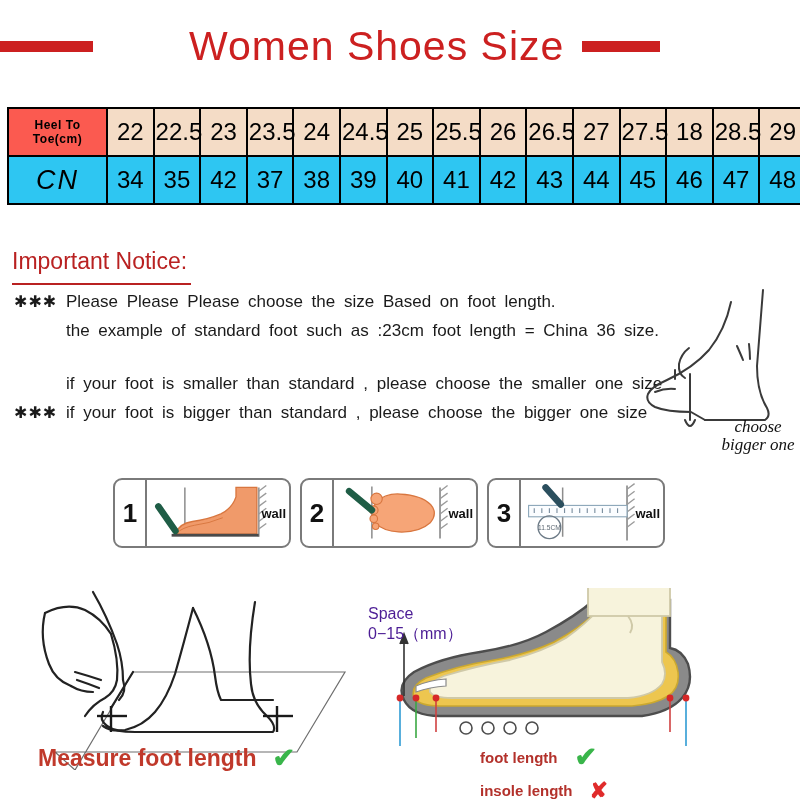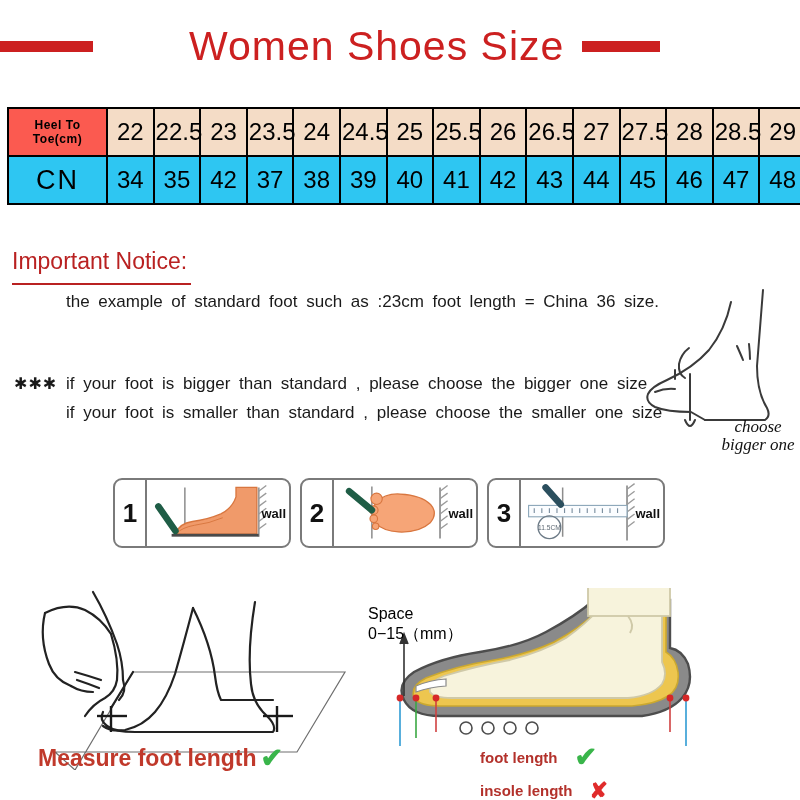--- a/index.html
+++ b/index.html
@@ -18,21 +18,21 @@
   }
   
   .size-table{position:absolute;top:107px;left:7px;width:800px;border-collapse:collapse;table-layout:fixed;}
   .size-table td{
     border:2px solid #000;text-align:center;vertical-align:middle;
     height:44px;font-size:24px;color:#000;font-family:"Liberation Sans",sans-serif;
   }
   .size-table td.rowlabel{
     background:#fb5a50;width:95px;font-size:12px;font-weight:bold;letter-spacing:.5px;
   }
-  .size-table td.rowlabel.cn{font-size:27px;font-weight:400;letter-spacing:2px;}
+  .size-table td.rowlabel.cn{font-size:27px;font-weight:400;letter-spacing:2px;font-style:italic;}
   .size-table td.cm{background:#f4dcc6;}
   .size-table td.cn{background:#2ec6f2;}
   
   .notice-title{
     position:absolute;top:248px;left:12px;color:#b92121;font-size:23px;
     border-bottom:2px solid #b92121;padding-bottom:8px;padding-right:4px;
   }
   .notice-block{position:absolute;left:14px;font-size:17px;color:#1a1a1a;white-space:nowrap;}
   .notice-block .stars{letter-spacing:1px;font-size:16px;}
   .notice-line{margin:0 0 9px 0;word-spacing:4px;}
@@ -57,28 +57,28 @@
   }
   .step-art{flex:1;position:relative;}
   .wall-label{
     position:absolute;right:3px;top:50%;transform:translateY(-50%);
     font-size:13px;font-weight:bold;color:#111;
   }
   
   .measure-illus{position:absolute;left:15px;top:580px;width:345px;height:190px;}
   .measure-caption{
     position:absolute;left:38px;top:742px;font-size:23px;font-weight:bold;color:#c0392b;
-    display:flex;align-items:center;gap:4px;white-space:nowrap;
+    display:flex;align-items:center;gap:16px;white-space:nowrap;
   }
   .tick{color:#39b54a;font-size:27px;font-weight:bold;}
   .cross{color:#e02b2b;font-size:22px;font-weight:bold;}
   
   .shoe-illus{position:absolute;left:370px;top:588px;width:420px;height:160px;}
   .space-label{
-    position:absolute;left:368px;top:604px;color:#000000;font-size:16px;line-height:1.25;
+    position:absolute;left:368px;top:604px;color:#4c1d95;font-size:16px;line-height:1.25;
     white-space:nowrap;
   }
   .shoe-labels{position:absolute;left:480px;top:740px;font-size:15px;font-weight:bold;color:#b3312b;line-height:1.33;}
   .shoe-labels div{display:flex;align-items:center;gap:17px;white-space:nowrap;}
 </style>
 </head>
 <body>
 
 <div class="title-row">
   <div class="title-bar left"></div>
@@ -95,21 +95,21 @@
     <td class="cm">23</td>
     <td class="cm">23.5</td>
     <td class="cm">24</td>
     <td class="cm">24.5</td>
     <td class="cm">25</td>
     <td class="cm">25.5</td>
     <td class="cm">26</td>
     <td class="cm">26.5</td>
     <td class="cm">27</td>
     <td class="cm">27.5</td>
-    <td class="cm">28</td>
+    <td class="cm">18</td>
     <td class="cm">28.5</td>
     <td class="cm">29</td>
   </tr>
   <tr>
     <td class="rowlabel cn">CN</td>
     <td class="cn">34</td>
     <td class="cn">35</td>
     <td class="cn">42</td>
     <td class="cn">37</td>
     <td class="cn">38</td>
@@ -123,29 +123,33 @@
     <td class="cn">46</td>
     <td class="cn">47</td>
     <td class="cn">48</td>
   </tr>
 </tbody>
   </table>
 
 <div class="notice-title">Important Notice:</div>
 
 <div class="notice-block" id="notice-1">
+  <div class="notice-line">
+    <span class="stars">✱✱✱</span>
+    <span>Please  Please  Please  choose  the  size  Based  on  foot  length.</span>
+  </div>
   <div class="notice-line indent">the  example  of  standard  foot  such  as :23cm  foot  length  =  China 36 size.</div>
 </div>
 
 <div class="notice-block" id="notice-2">
+  <div class="notice-line indent">if  your  foot  is  smaller  than  standard ,  please  choose  the  smaller  one  size</div>
   <div class="notice-line">
     <span class="stars">✱✱✱</span>
     <span>if  your  foot  is  bigger  than  standard ,  please  choose  the  bigger  one  size</span>
   </div>
-  <div class="notice-line indent">if  your  foot  is  smaller  than  standard ,  please  choose  the  smaller  one  size</div>
 </div>
 
 <svg class="foot-illus" viewBox="0 0 150 165">
   <g fill="none" stroke="#3a3a3a" stroke-width="2" stroke-linecap="round" stroke-linejoin="round">
     <path d="M118 2 L112 78 Q112 104 122 120 Q126 128 120 132 L60 132"></path>
     <path d="M86 14 Q80 42 64 62 Q48 80 22 92 Q6 99 3 106 Q0 114 10 119 Q22 124 46 124 L60 132"></path>
     <path d="M44 60 Q36 66 34 76 Q33 86 40 90"></path>
     <path d="M10 104 Q20 100 30 101"></path>
     <path d="M30 82 l0 9"></path>
     <path d="M92 58 q4 9 6 14"></path>

